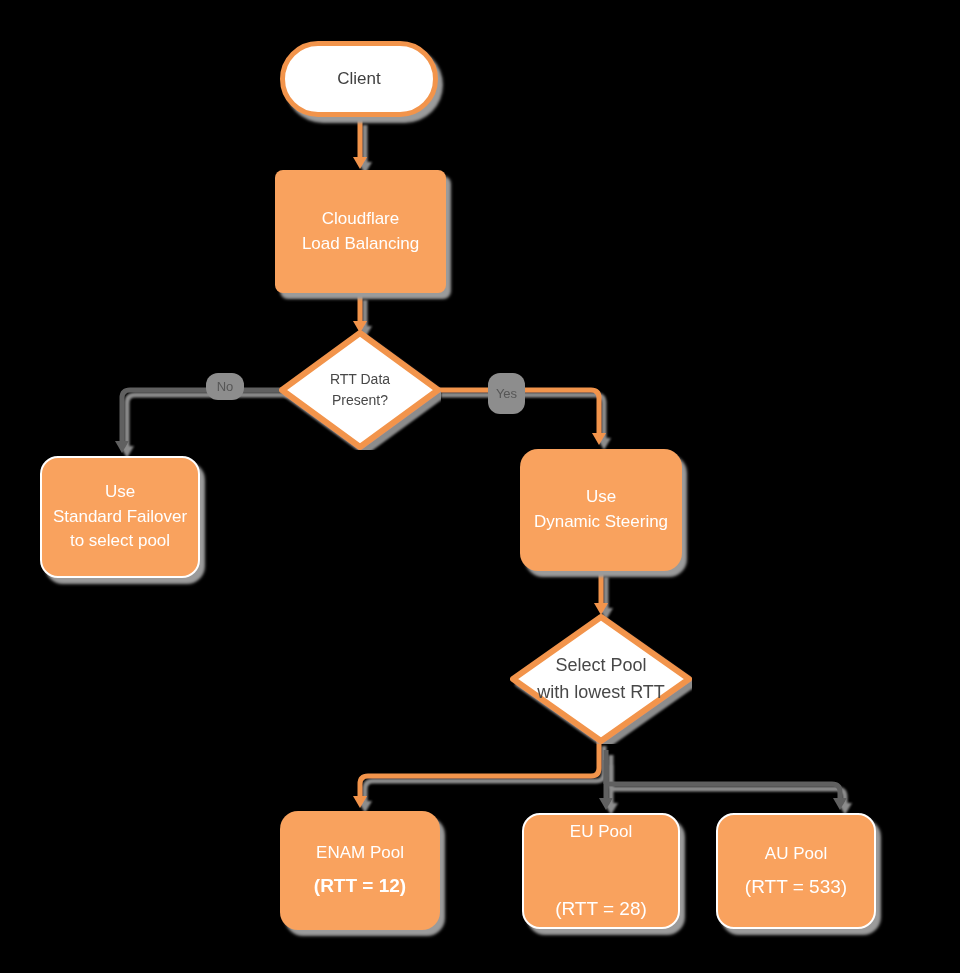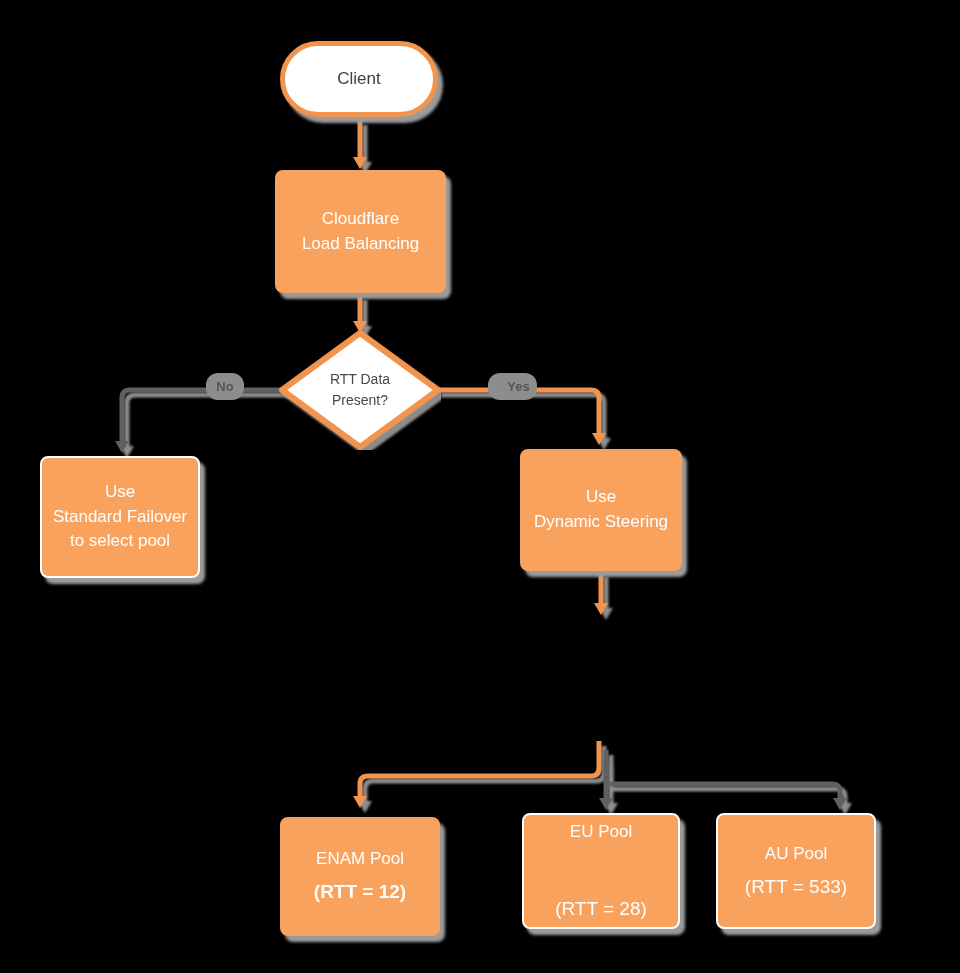--- a/index.html
+++ b/index.html
@@ -7,39 +7,39 @@
     position:relative;width:960px;height:973px;background:#000;overflow:hidden;
     font-family:"Liberation Sans","DejaVu Sans",sans-serif;
   }
   #edges{position:absolute;left:0;top:0;z-index:1;}
   .node{
     position:absolute;z-index:2;display:flex;flex-direction:column;
     align-items:center;justify-content:center;text-align:center;
     box-sizing:border-box;
   }
   .box{
-    background:#f9a25e;border-radius:8px;color:#fff;font-size:17px;line-height:1.45;
+    background:#f9a25e;border-radius:18px;color:#fff;font-size:17px;line-height:1.45;
     box-shadow:5px 6px 3px #9b9b9b;
   }
   .box.white-stroke{border:2px solid #fff;}
   .stadium{
     background:#fff;border:5px solid #f2944b;border-radius:40px;
     color:#3f3f3f;font-size:17px;box-shadow:5px 6px 3px #9b9b9b;
   }
   .pre{white-space:pre-line;}
   .diamond-wrap{position:absolute;z-index:2;}
   .diamond-label{
     position:absolute;left:0;top:0;width:100%;height:100%;
     display:flex;align-items:center;justify-content:center;text-align:center;
     color:#484848;font-size:19px;line-height:1.5;white-space:pre-line;
   }
   .edge-chip{
     position:absolute;z-index:3;background:#8d8d8d;border-radius:12px;
     display:flex;align-items:center;justify-content:center;
-    color:#565656;font-size:13px;font-weight:bold;
+    color:#565656;font-size:13px;font-weight:normal;
   }
   .pool-name{font-size:17px;}
   .pool-rtt{font-size:19px;margin-top:6px;}
   .pool-rtt.bold{font-weight:bold;}
 </style>
 </head>
 <body>
 
 <div id="canvas">
 
@@ -115,32 +115,39 @@
     <div class="pre">Use
 Standard Failover
 to select pool</div>
   </div>
 
   <div class="node box" style="left:520px;top:449px;width:162px;height:122px;">
     <div class="pre">Use
 Dynamic Steering</div>
   </div>
 
+  <div class="diamond-wrap" style="left:510px;top:614px;width:182px;height:130px;">
+    <svg width="182" height="130" viewBox="0 0 182 130">
+      <polygon points="91,3 179,65 91,127 3,65" fill="#ffffff" stroke="#f2944b" stroke-width="6" stroke-linejoin="round" filter="url(#ds)"></polygon>
+    </svg>
+    <div class="diamond-label" style="font-size:18px;">Select Pool
+with lowest RTT</div>
+  </div>
 
-  <div class="node box" style="left:280px;top:811px;width:160px;height:119px;margin-top:6px;">
+  <div class="node box" style="left:280px;top:811px;width:160px;height:119px;">
     <div class="pool-name">ENAM Pool</div>
     <div class="pool-rtt bold">(RTT = 12)</div>
   </div>
 
   <div class="node box white-stroke" style="left:522px;top:813px;width:158px;height:116px;gap:44px;">
     <div class="pool-name">EU Pool</div>
     <div class="pool-rtt">(RTT = 28)</div>
   </div>
 
   <div class="node box white-stroke" style="left:716px;top:813px;width:160px;height:116px;">
     <div class="pool-name">AU Pool</div>
     <div class="pool-rtt">(RTT = 533)</div>
   </div>
 
   <div class="edge-chip" style="left:206px;top:373px;width:38px;height:27px;">No</div>
-  <div class="edge-chip" style="left:488px;top:373px;width:37px;height:27px;padding-left:12px;">Yes</div>
+  <div class="edge-chip" style="left:488px;top:373px;width:37px;height:41px;">Yes</div>
 
 </div>
 
 </body></html>

